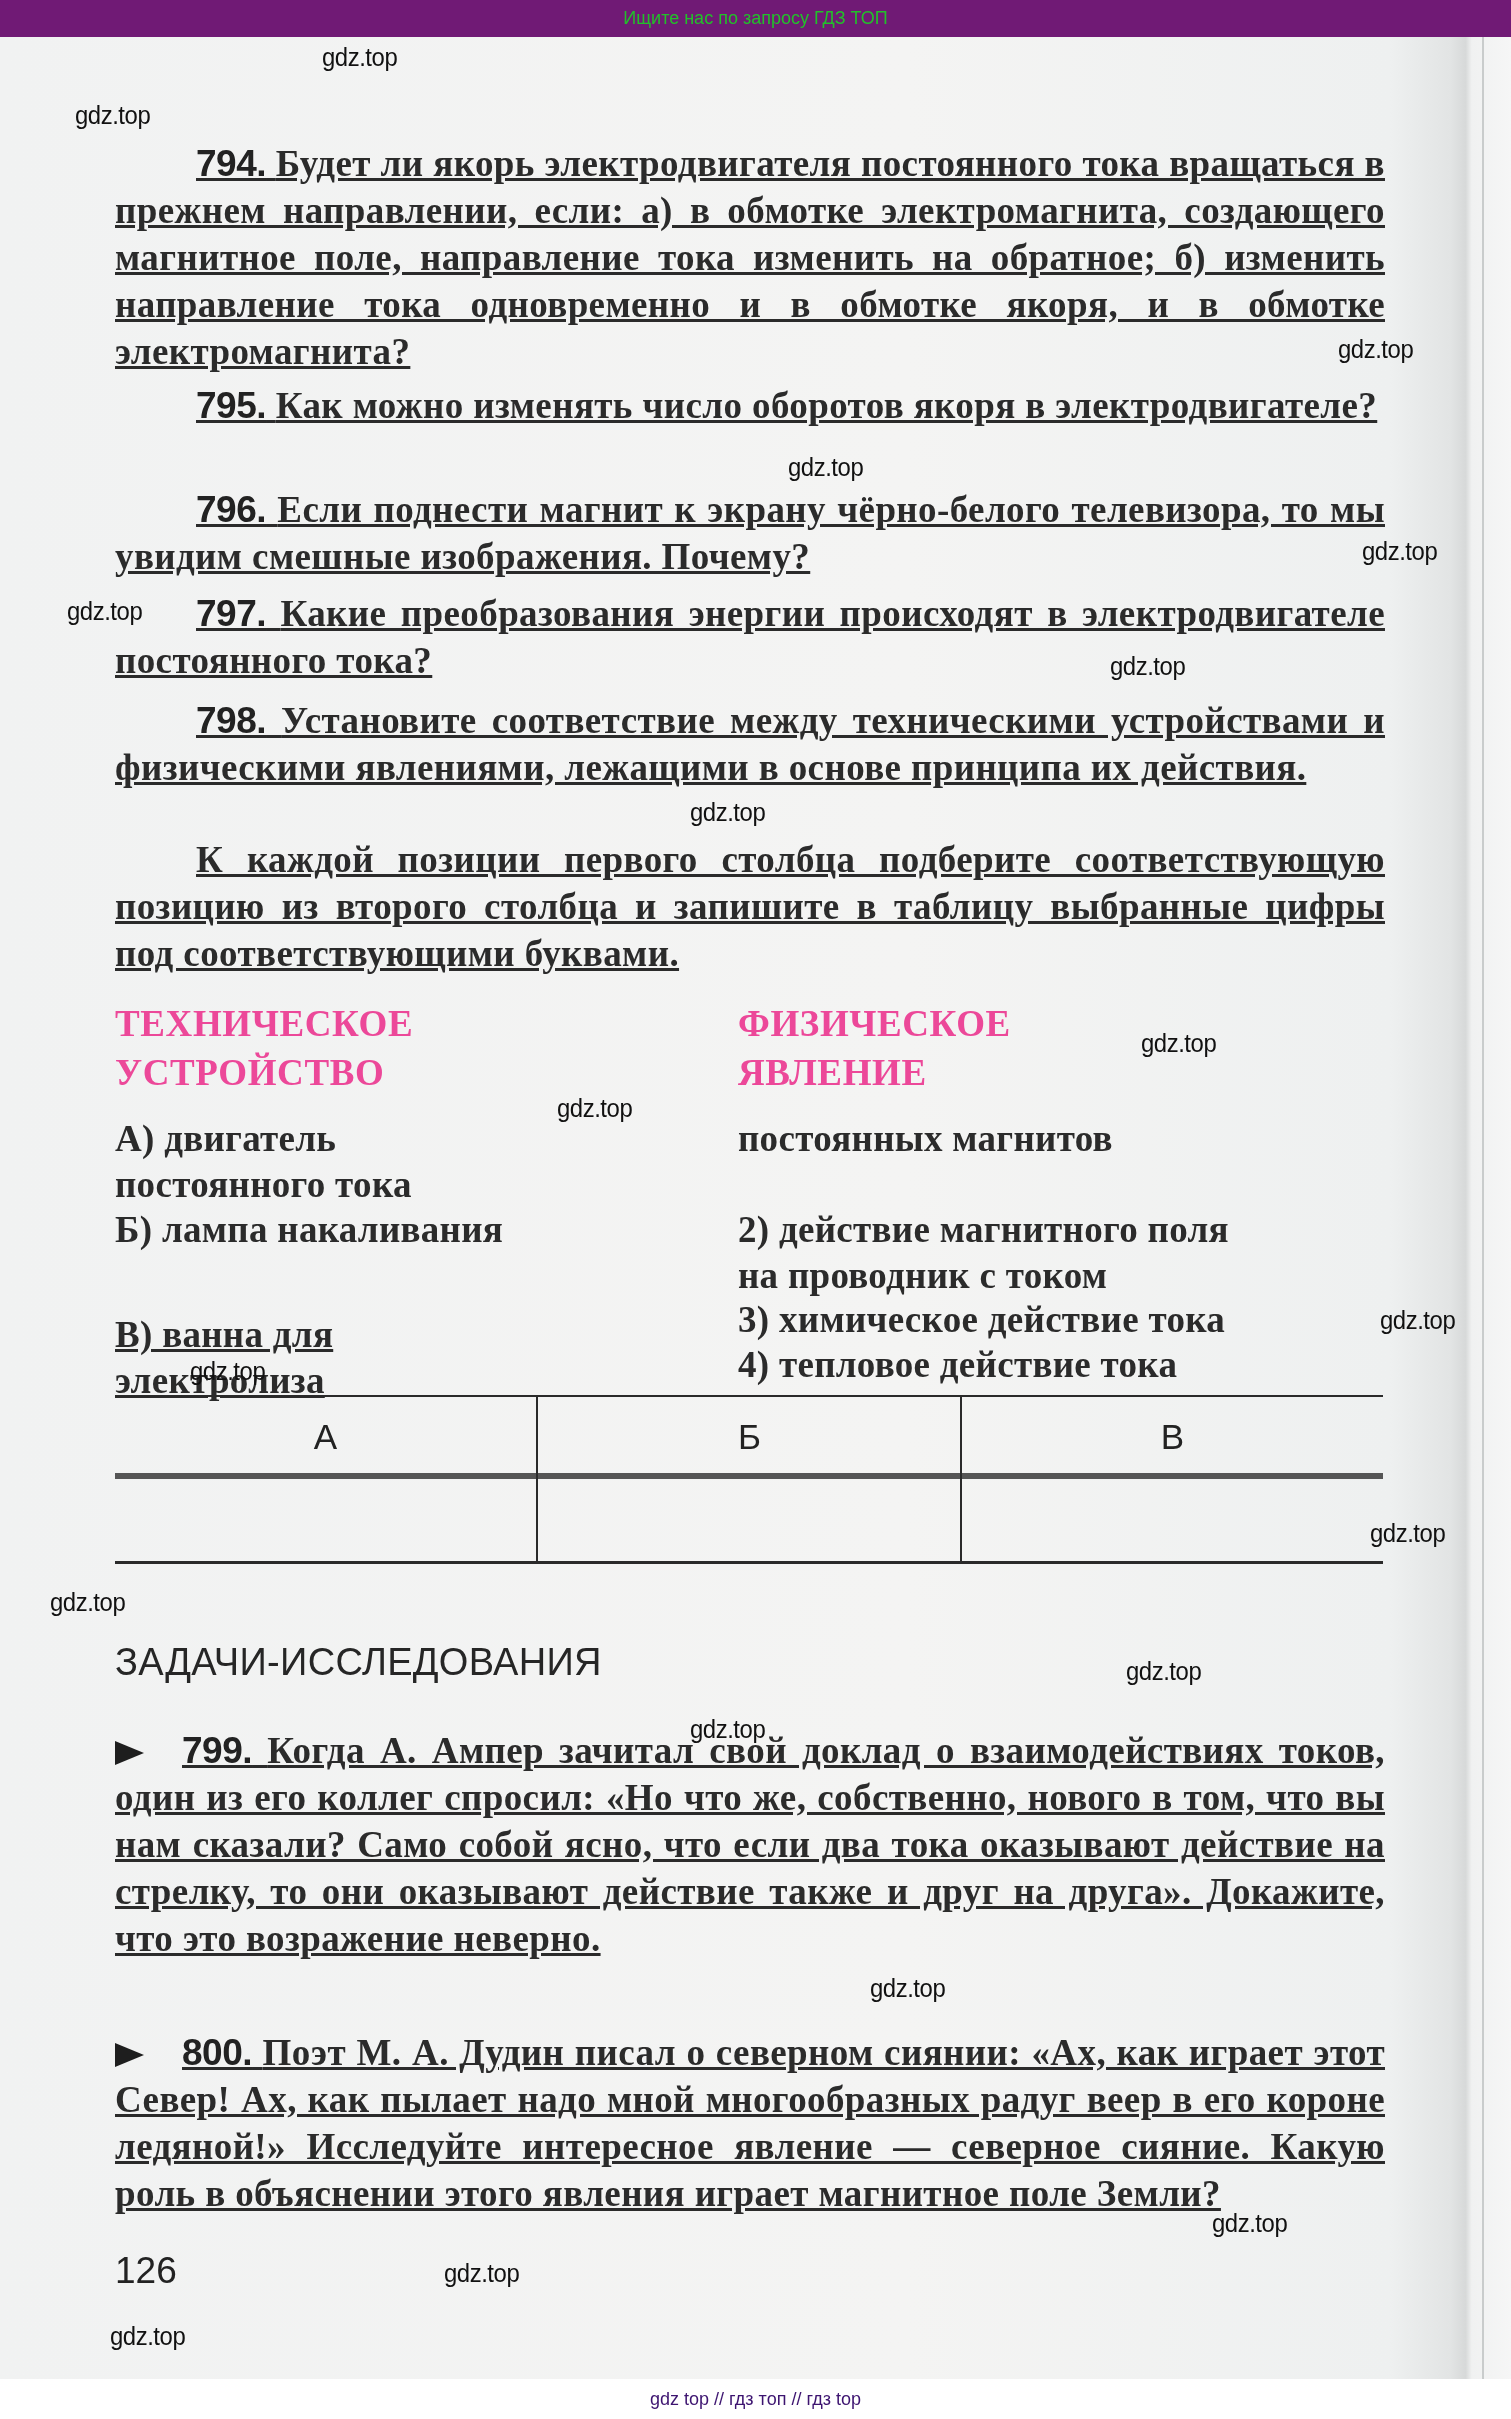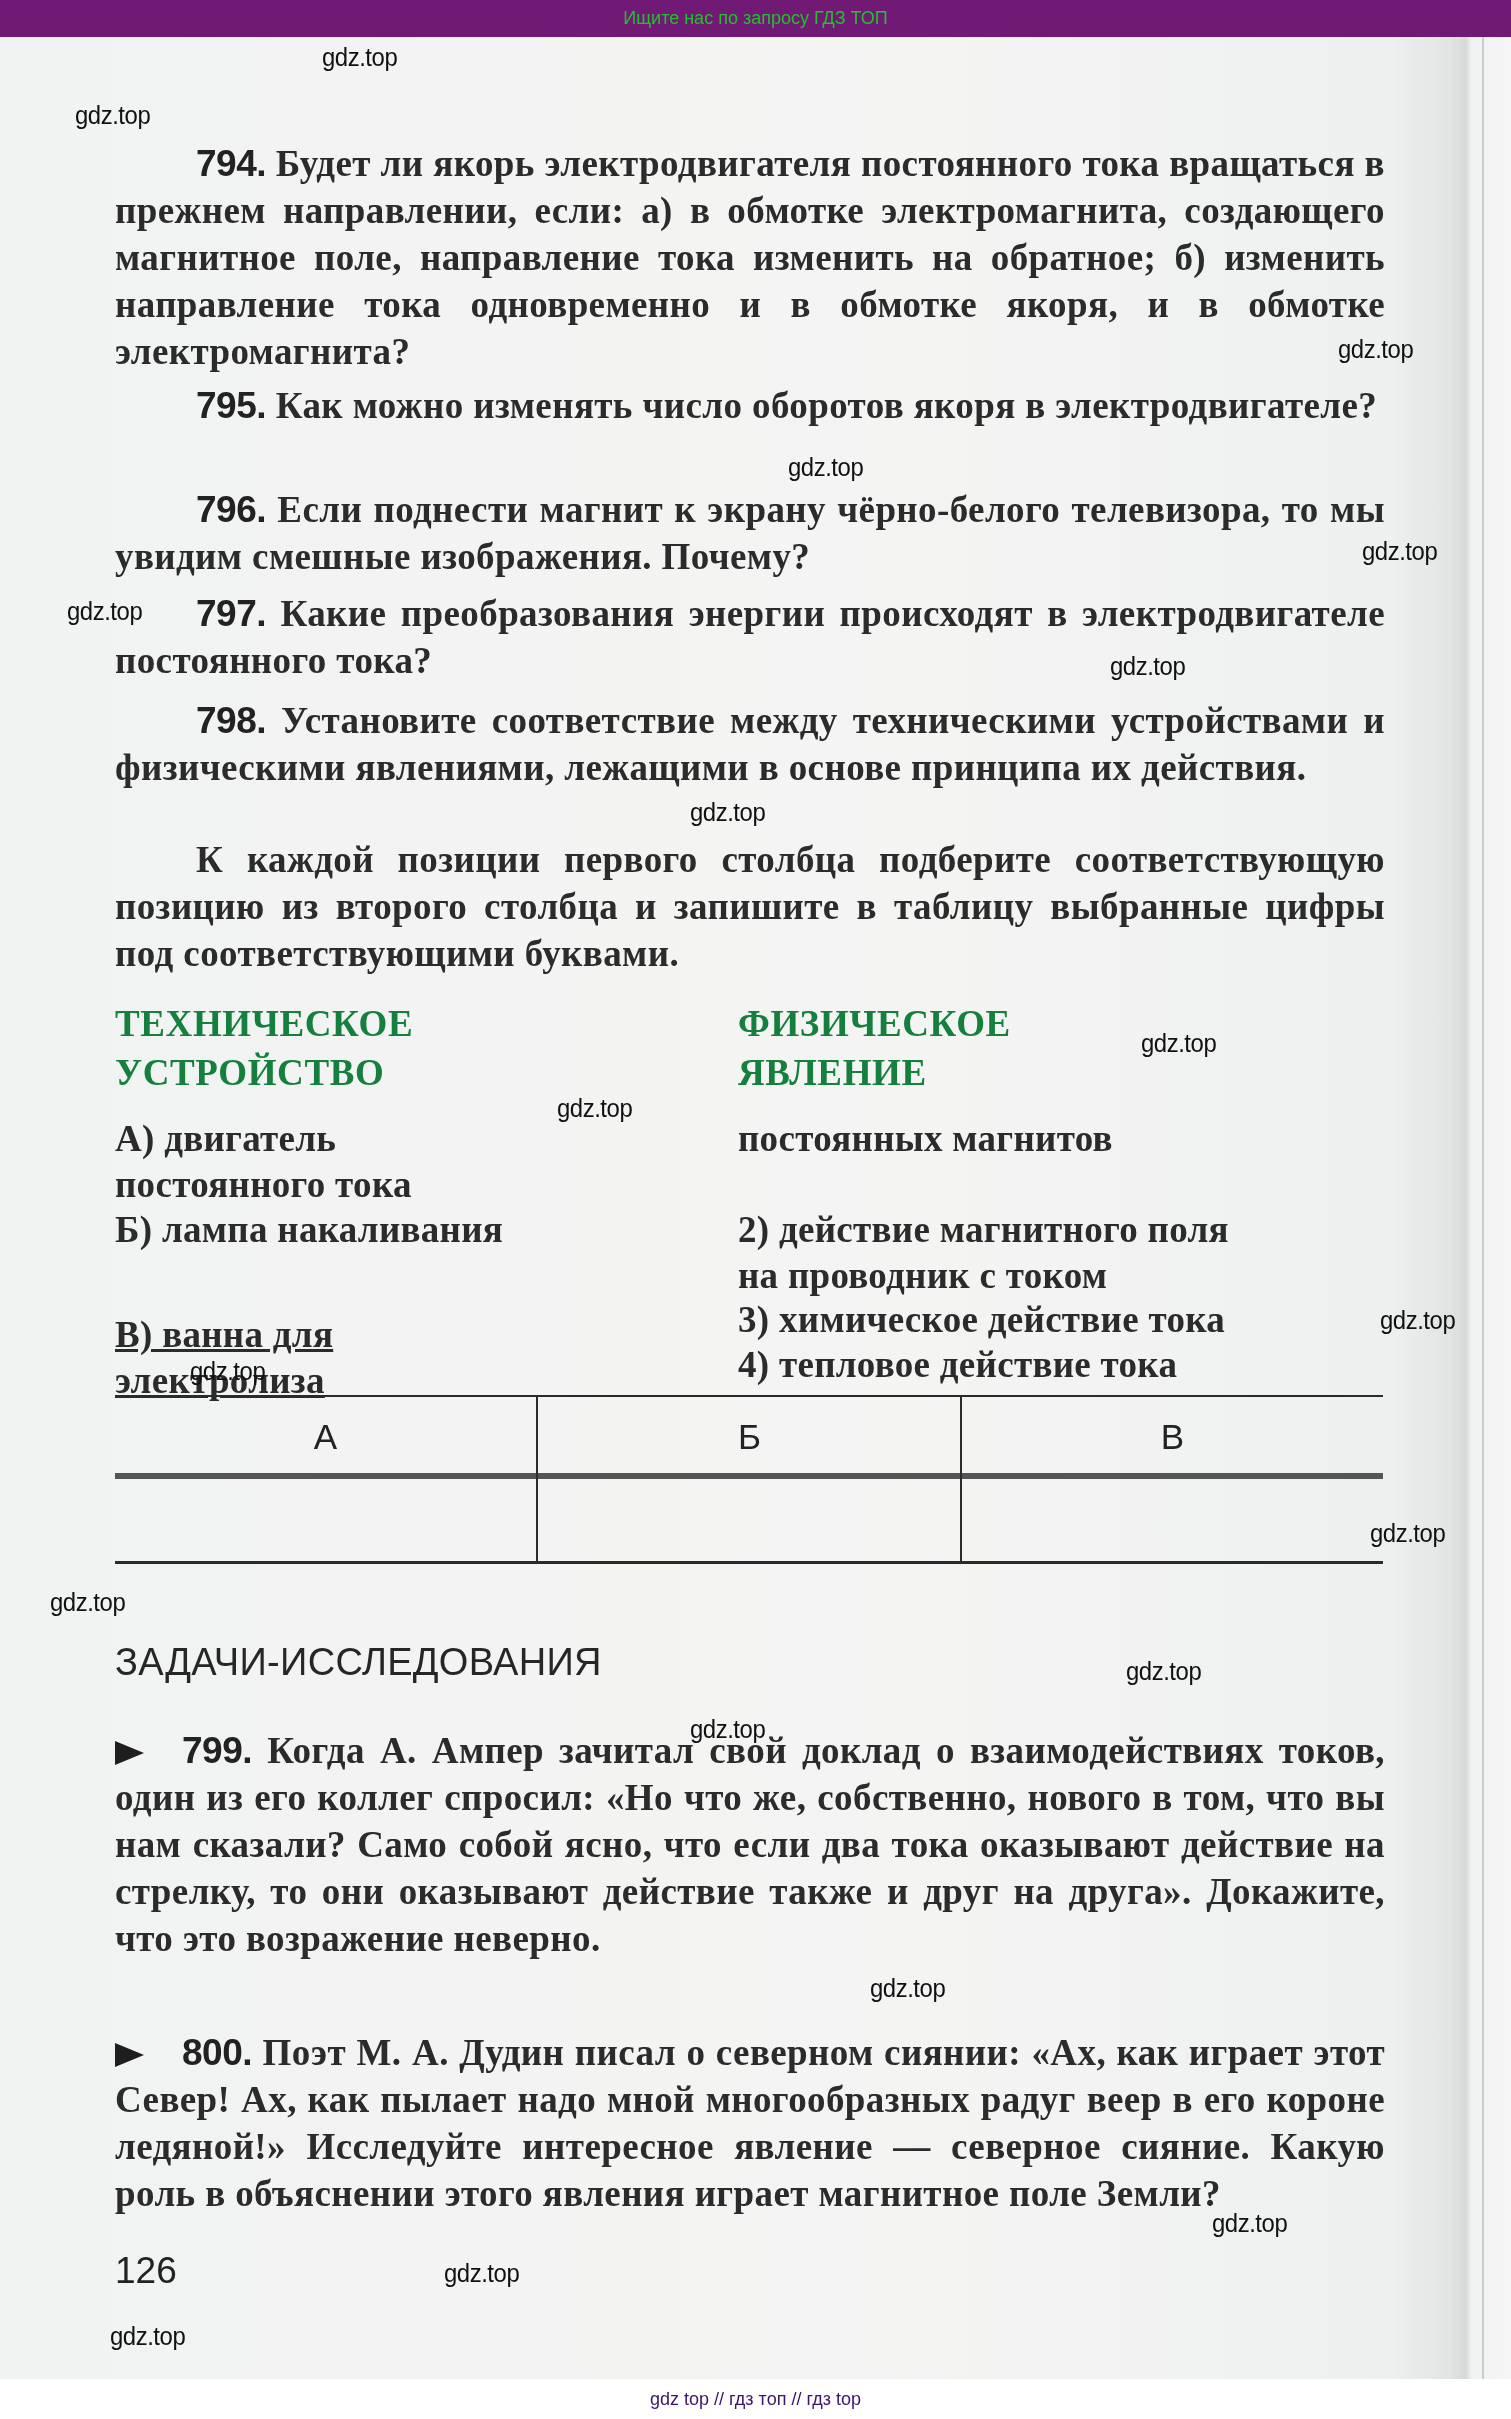--- a/index.html
+++ b/index.html
@@ -29,36 +29,36 @@
 
     .wm {
       position: absolute; font-family: "Liberation Sans", sans-serif; font-size: 26px;
       color: #111; letter-spacing: -0.5px; transform: scaleX(0.92); transform-origin: left;
     }
 
     .para {
       position: absolute; left: 115px; width: 1270px;
       font-size: 37px; line-height: 47px; text-align: justify;
       color: #2b2b2b; font-family: "Liberation Serif", serif;
-      font-weight: bold; letter-spacing: 0.4px;
+      font-weight: bold; letter-spacing: 0.4px; text-decoration: underline;
     }
     .para .num {
       font-family: "Liberation Sans", sans-serif; font-weight: bold; color: #222;
       font-size: 37px; letter-spacing: -0.5px;
     }
     .para.indent { text-indent: 81px; }
     .arrow {
       display: inline-block; width: 0; height: 0;
       border-top: 12.5px solid transparent; border-bottom: 12.5px solid transparent;
       border-left: 29px solid #1e1e1e; margin-right: 38px; vertical-align: -1.9px;
     }
 
     .col-head {
       position: absolute; font-family: "Liberation Serif", serif; font-weight: bold;
-      font-size: 37px; line-height: 49px; color: #15803d; letter-spacing: 0.6px;
+      font-size: 37px; line-height: 49px; color: #ec4899; letter-spacing: 0.6px;
     }
     .col-item {
       position: absolute; font-family: "Liberation Serif", serif; font-weight: bold;
       font-size: 37px; line-height: 46px; color: #2b2b2b; letter-spacing: 0.3px; white-space: nowrap;
     }
 
     .answer-table {
       position: absolute; left: 115px; top: 1383px; width: 1268px; height: 190px;
     }
     .answer-table .hline { position: absolute; left: 0; width: 1268px; background: #2a2a2a; }

